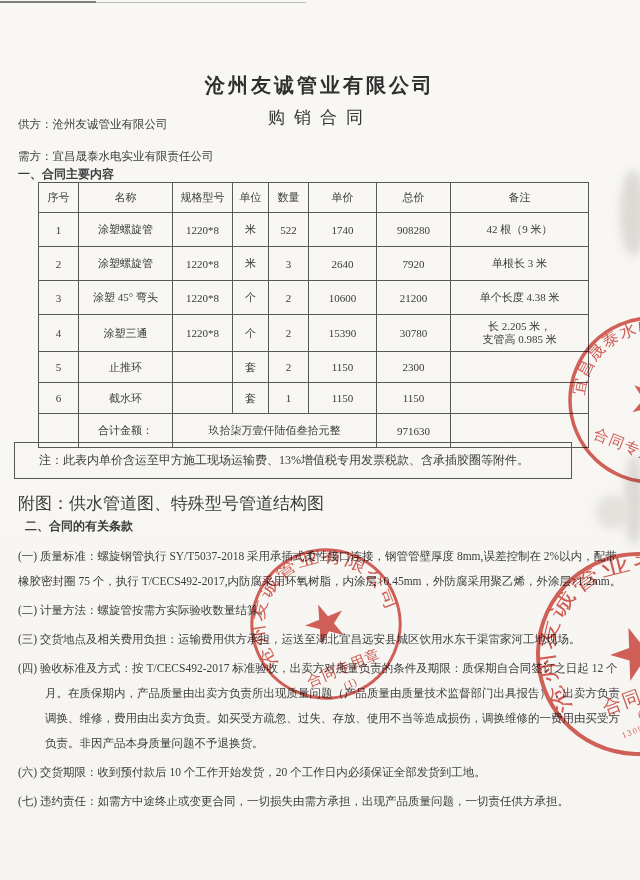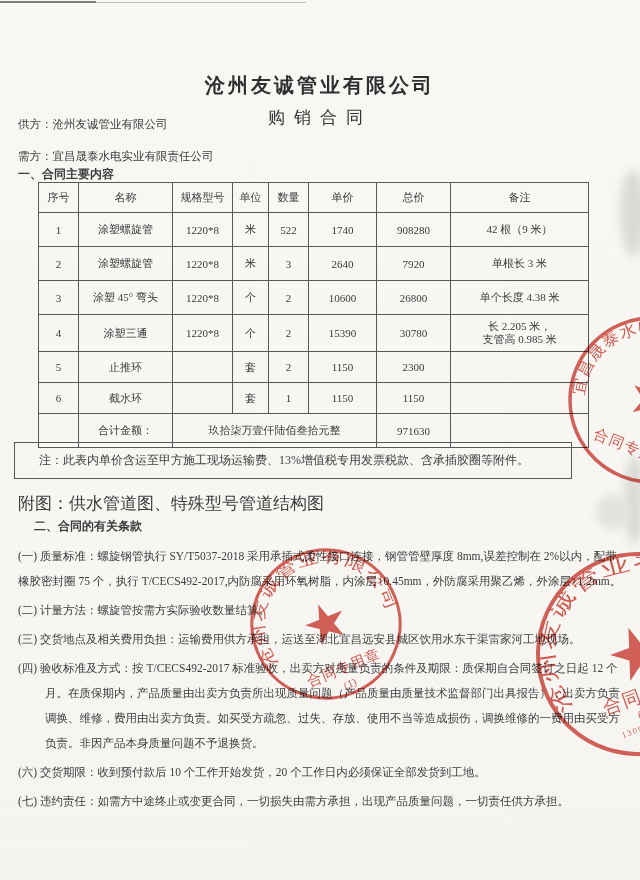--- a/index.html
+++ b/index.html
@@ -29,21 +29,21 @@
   }
   .doc-subtitle {
     position:absolute; top:106px; left:0; width:100%;
     text-align:center; font-size:17px; letter-spacing:9px; color:#333; font-weight:400;
   }
   .party-supplier { position:absolute; left:18px; top:117px; font-size:11.5px; }
   .party-buyer    { position:absolute; left:18px; top:149px; font-size:11.5px; }
   .meta-block { position:absolute; left:417px; top:114px; font-size:11.5px; line-height:17px; }
   .meta-block div { white-space:nowrap; }
   .section1-title { position:absolute; left:18px; top:166px; font-size:12px; font-weight:600; }
-  .section2-title { position:absolute; left:34px; top:518px; font-size:12px; font-weight:600; }
+  .section2-title { position:absolute; left:25px; top:518px; font-size:12px; font-weight:600; }
 
   table.items {
     position:absolute; left:18px; top:182px;
     width:550px; border-collapse:collapse; table-layout:fixed;
     font-size:11px; color:#3a3a3a;margin-left:20px;
   }
   table.items td, table.items th {
     border:1px solid #585858; text-align:center; vertical-align:middle;
     font-weight:normal; padding:1px 2px; overflow:hidden;
   }
@@ -138,21 +138,21 @@
       <td>7920</td>
       <td>单根长 3 米</td>
     </tr>
     <tr class="r-std">
       <td>3</td>
       <td>涂塑 45° 弯头</td>
       <td>1220*8</td>
       <td>个</td>
       <td>2</td>
       <td>10600</td>
-      <td>26800</td>
+      <td>21200</td>
       <td>单个长度 4.38 米</td>
     </tr>
     <tr class="r-tall">
       <td>4</td>
       <td>涂塑三通</td>
       <td>1220*8</td>
       <td>个</td>
       <td>2</td>
       <td>15390</td>
       <td>30780</td>

